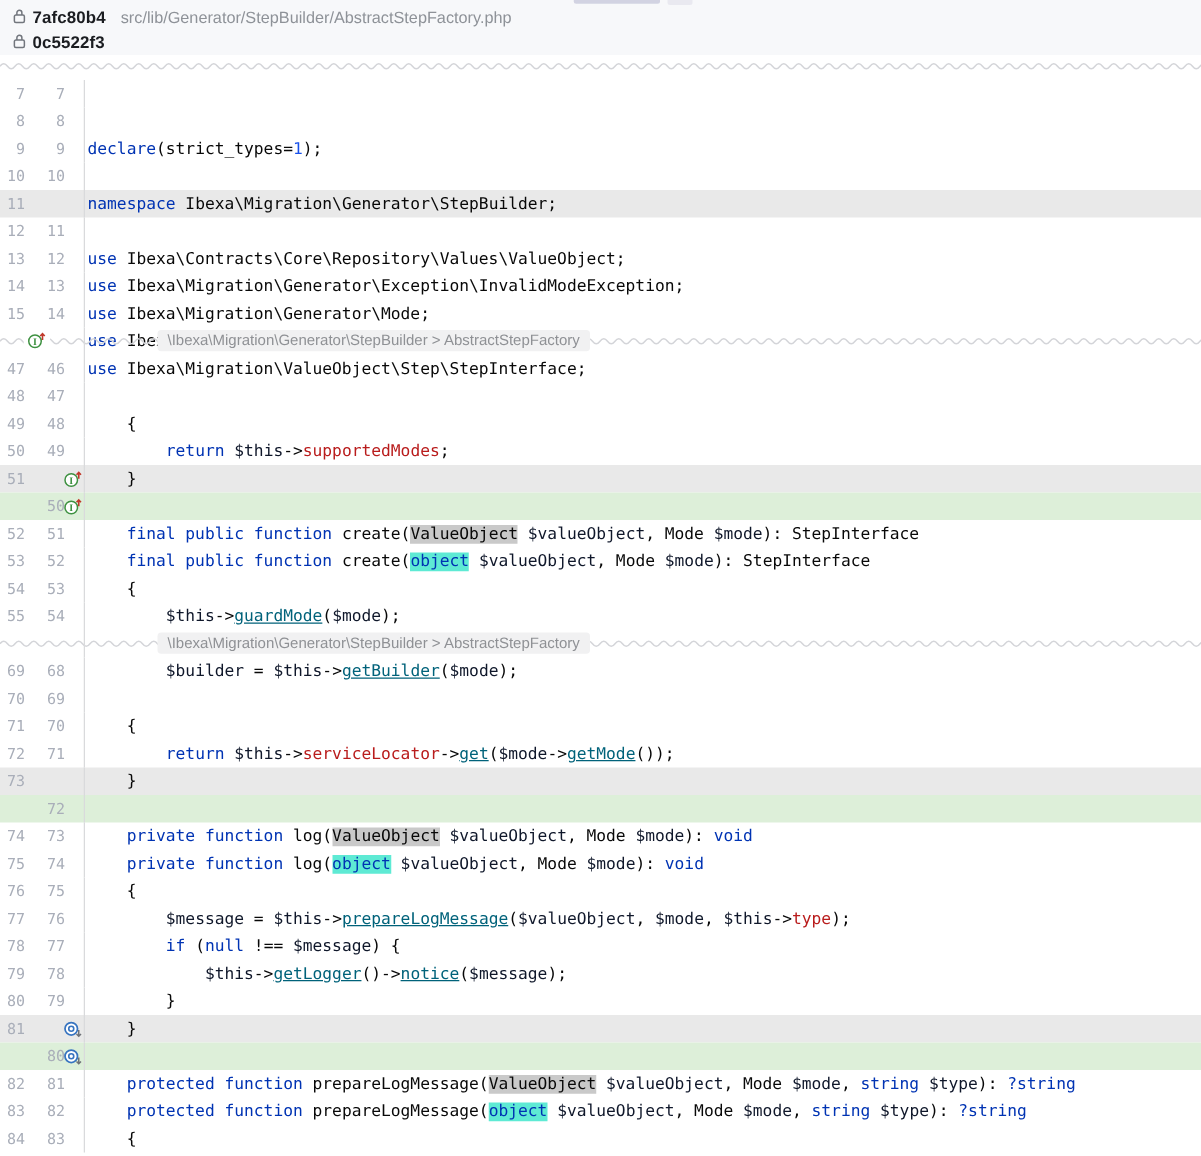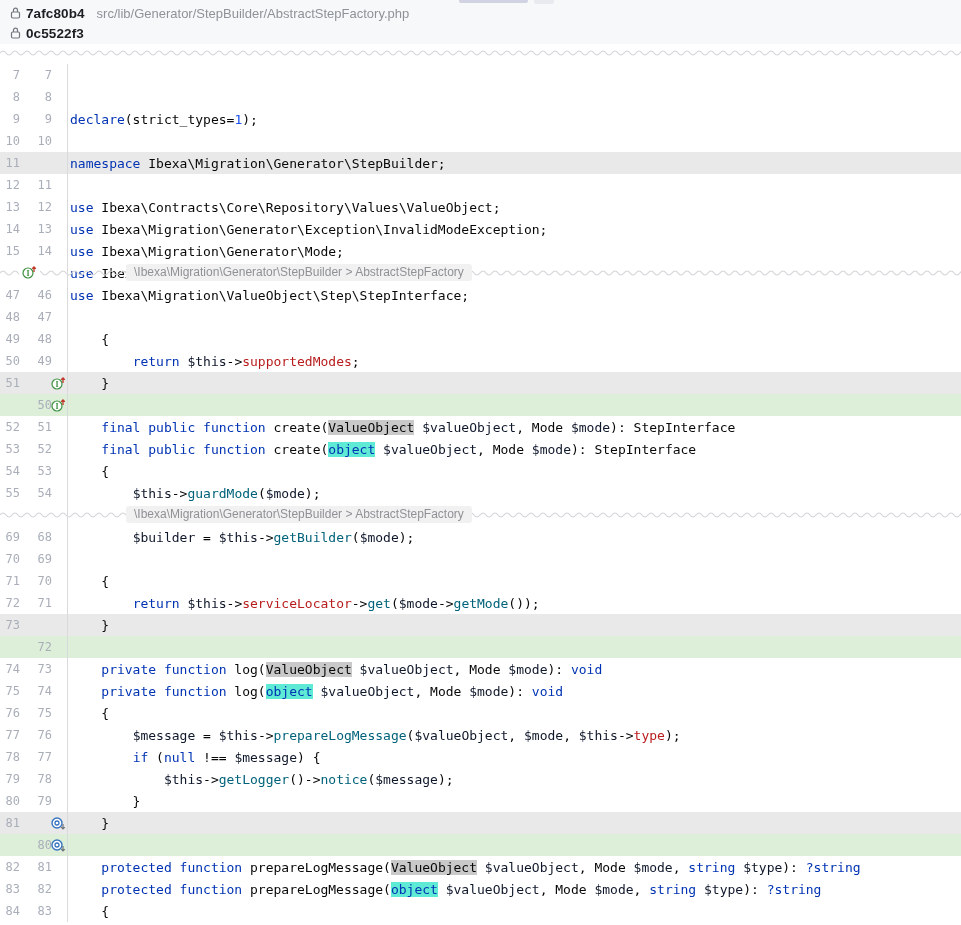--- a/index.html
+++ b/index.html
@@ -33,21 +33,21 @@
   .gic{width:12px;height:22px;position:relative;overflow:visible;}
   .gic svg{position:absolute;left:-1px;top:4px;}
   .codecell{flex:1;white-space:pre;padding-left:2px;color:#080808;margin-top:45px;}
   .row.removed{background:#E9E9E9;}
   .row.added{background:#DDEFD9;}
   
   .sg-kw{color:#0033B3;}
   .sg-num{color:#1750EB;}
   .sg-var{color:#0f172a;}
   .sg-fld{color:#b91c1c;}
-  .sg-fn{color:#00627A;}
+  .sg-fn{color:#00627A;text-decoration:underline;}
   .sg-t{color:#080808;}
   .wr{background:#C9C9C9;}
   .wa{background:#5eead4;}
   
   .toprow{height:20px;position:relative;}
   .toprow .wavewrap{position:absolute;left:0;right:0;top:4px;}
   .sep{height:22px;position:relative;}
   .sep .wavewrap{position:absolute;left:0;right:0;top:6px;}
   .sep .gdiv{position:absolute;left:67px;top:0;bottom:0;width:1px;background:#D9DADC;}
   .pill{

